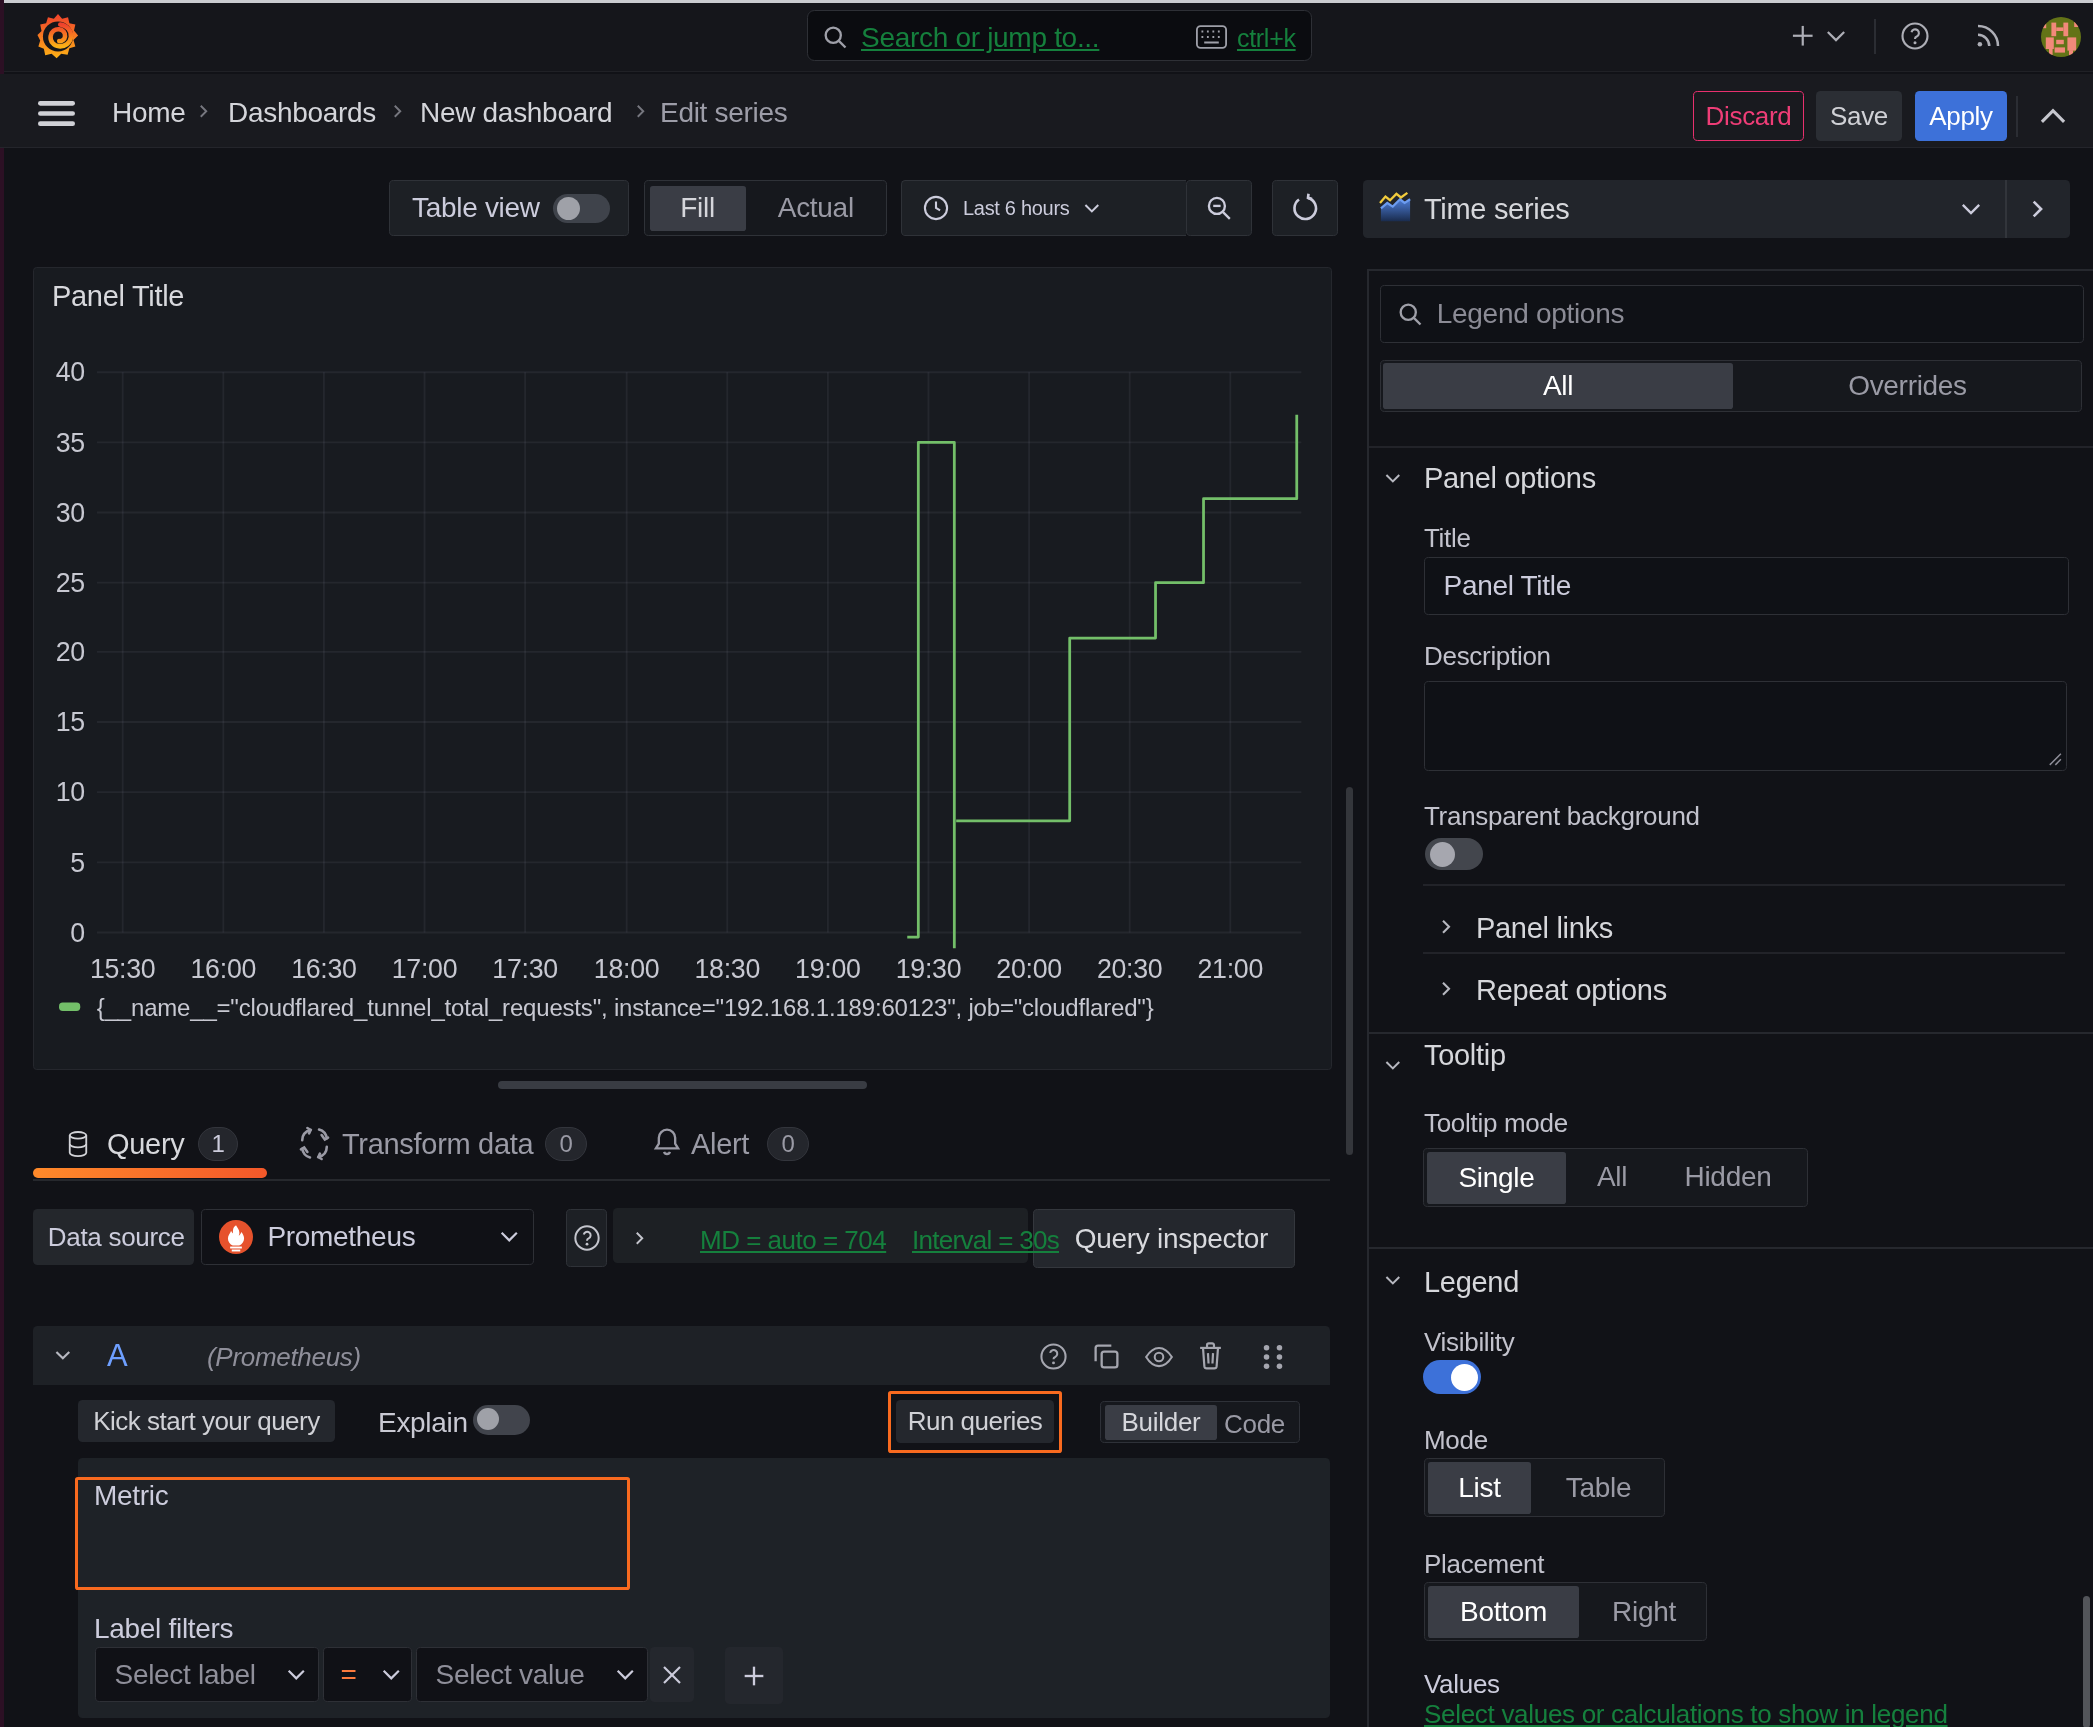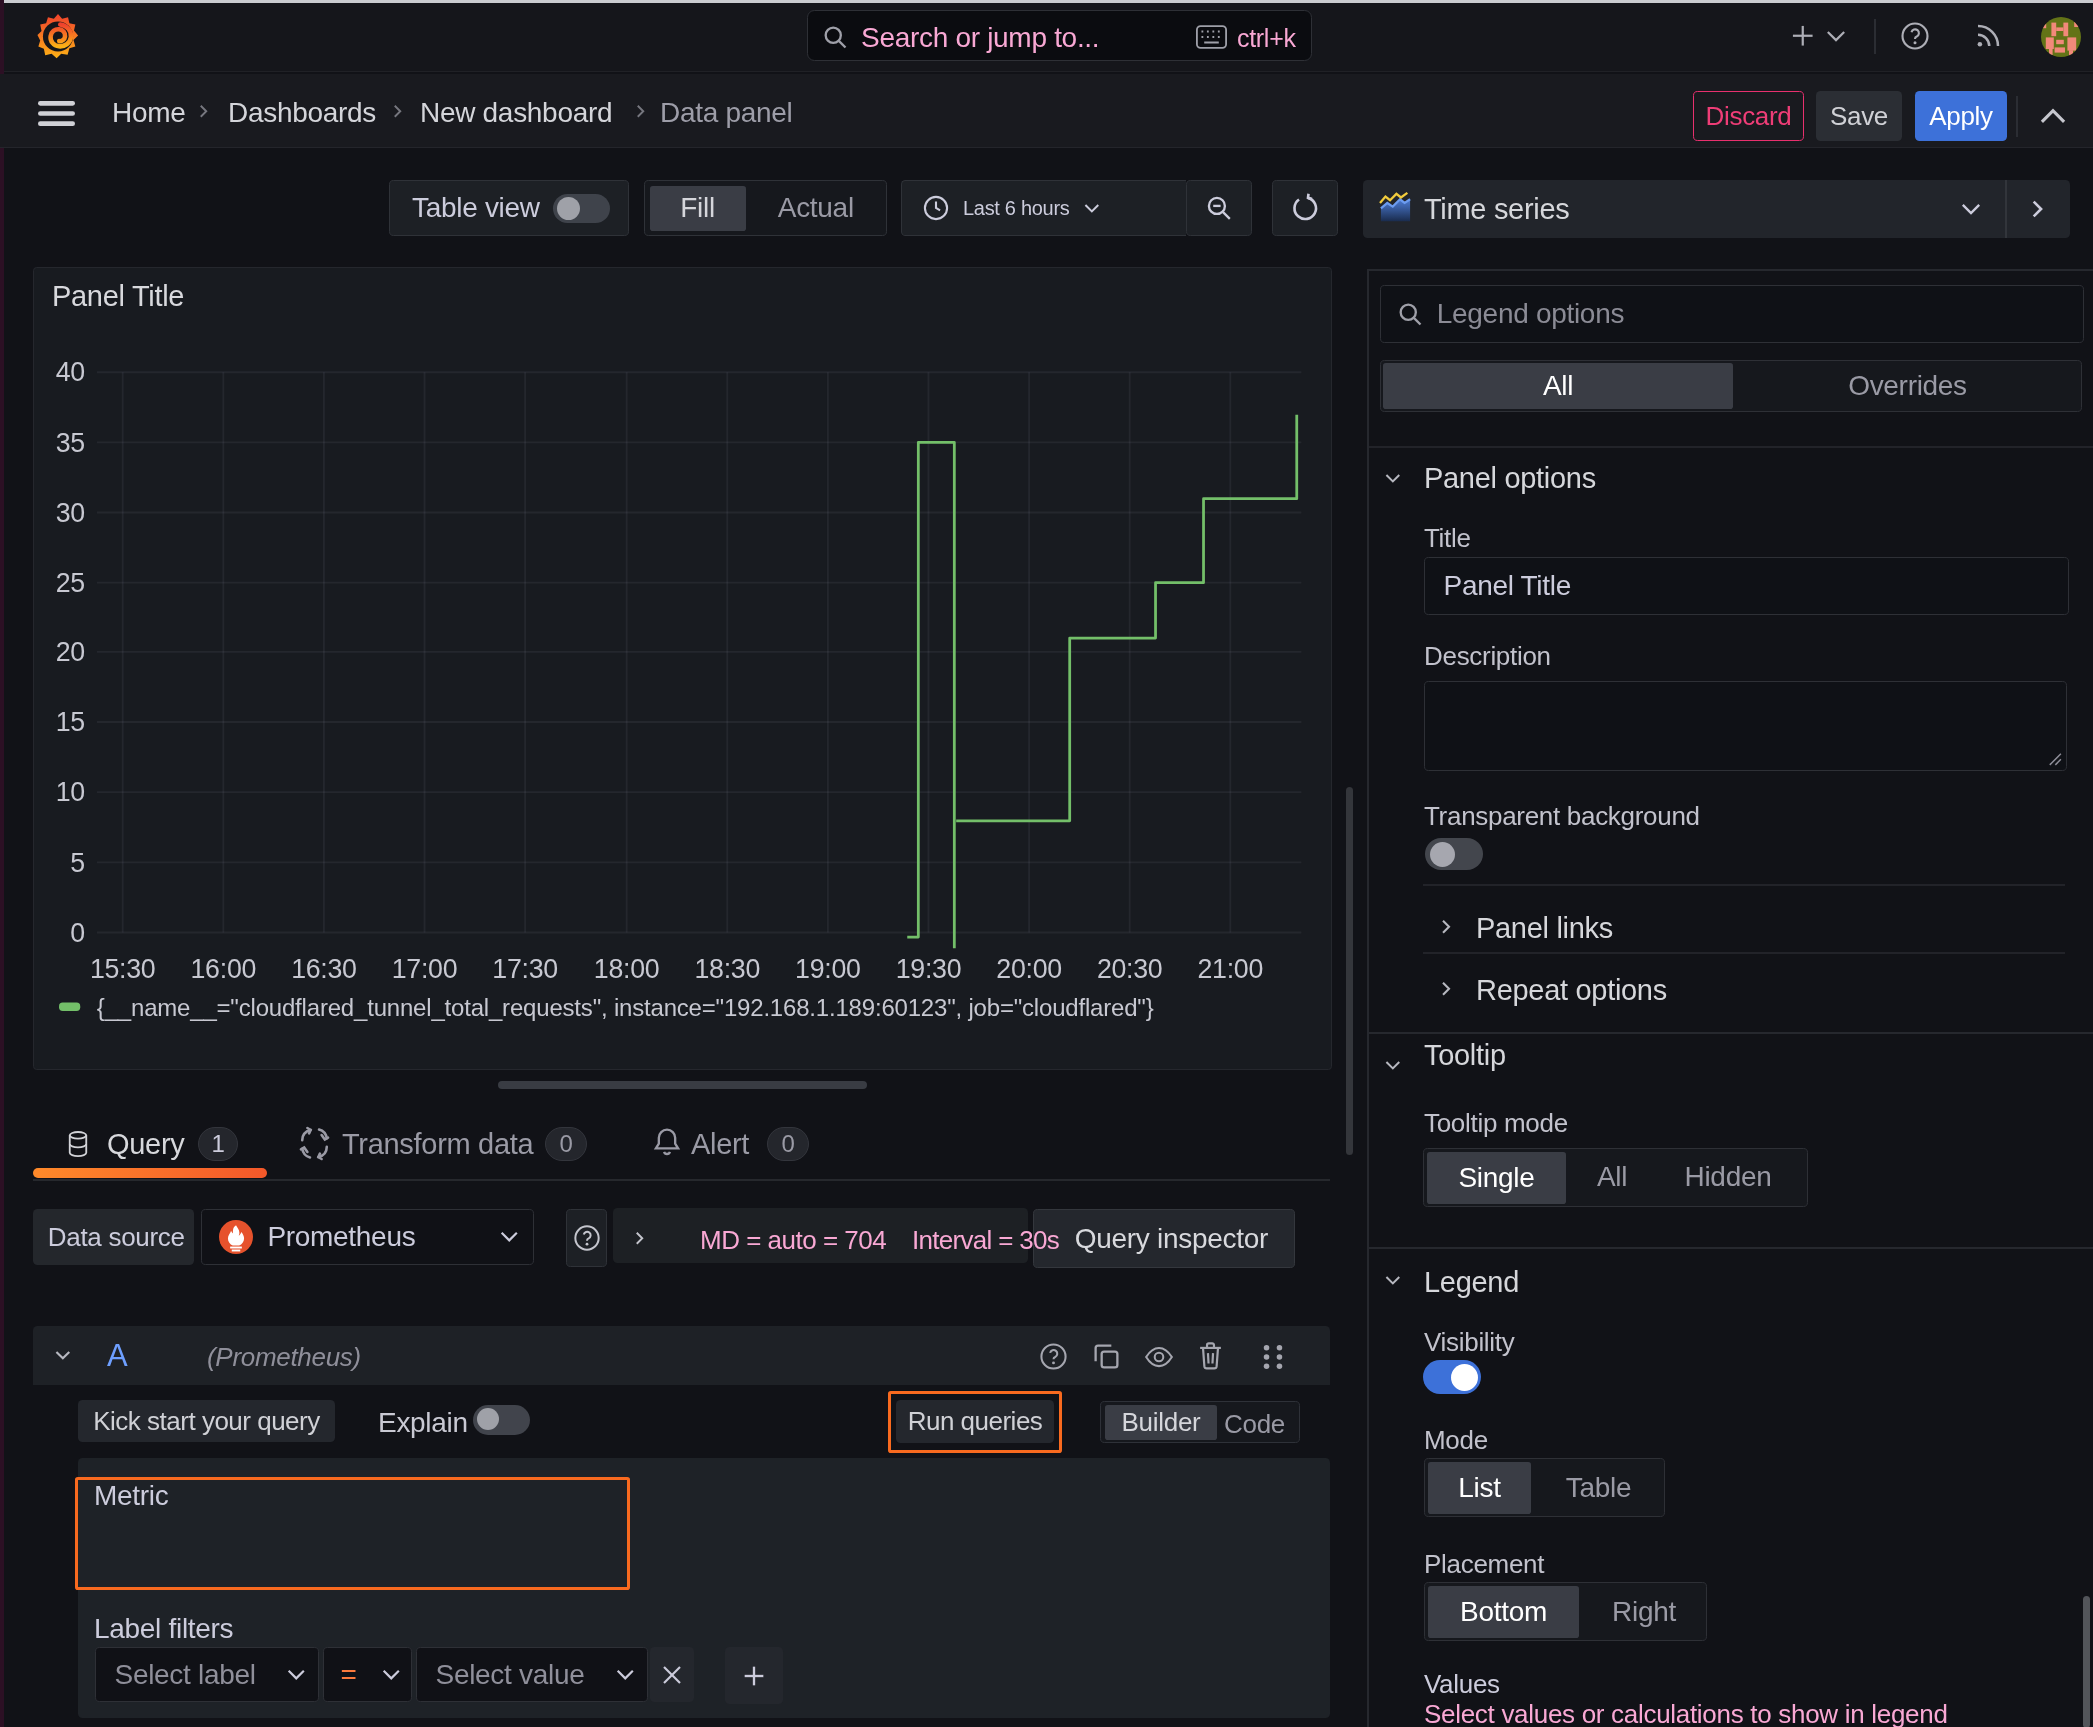--- a/index.html
+++ b/index.html
@@ -4,21 +4,21 @@
 <style>
 *{margin:0;padding:0;box-sizing:border-box;}
 body{background:#111217;font-family:"Liberation Sans",sans-serif;color:#ccccdc;letter-spacing:-0.3px;-webkit-font-smoothing:antialiased;}
 #app{position:relative;width:2093px;height:1728px;overflow:hidden;background:#111217;}
 .abs{position:absolute;white-space:nowrap;}
 .bar{position:absolute;left:0;right:0;background:#15161a;}
 .input{position:absolute;background:#0f1116;border:1.8px solid #2e3036;border-radius:4.6px;}
 .btn2{position:absolute;background:#24272d;border-radius:4.6px;display:flex;align-items:center;justify-content:center;color:#d0d1d6;white-space:nowrap;}
 .ctl{position:absolute;background:#1d2025;border:1.8px solid #2f3238;border-radius:4.6px;display:flex;align-items:center;}
 .seg{background:#3a3d45;border-radius:2.8px;display:flex;align-items:center;justify-content:center;color:#d5d6db;}
-.gray{color:#f9a8d4;}
+.gray{color:#15803d;text-decoration:underline;}
 .lbl{position:absolute;font-size:26px;color:#c2c2cc;}
 .sect{position:absolute;font-size:29px;font-weight:500;color:#d6d7db;}
 .div{position:absolute;height:1.8px;background:#222329;}
 .toggle{position:absolute;border-radius:18.5px;}
 .knob{position:absolute;top:3.7px;border-radius:50%;}
 svg{display:block;}
 .ic{position:absolute;}
 </style>
 </head>
 <body>
@@ -107,21 +107,21 @@
       <polyline points="4,3 12,11 4,19"></polyline>
     </svg>
 <div class="abs" style="left:228px;top:97px;font-size:28px;color:#d4d5da;">Dashboards</div>
 <svg class="ic" style="left:392px;top:103px;" width="11" height="16.6" viewBox="0 0 16 22" fill="none" stroke="#76777f" stroke-width="2.8">
       <polyline points="4,3 12,11 4,19"></polyline>
     </svg>
 <div class="abs" style="left:420px;top:97px;font-size:28px;color:#d4d5da;">New dashboard</div>
 <svg class="ic" style="left:635px;top:103px;" width="11" height="16.6" viewBox="0 0 16 22" fill="none" stroke="#76777f" stroke-width="2.8">
       <polyline points="4,3 12,11 4,19"></polyline>
     </svg>
-<div class="abs" style="left:660px;top:97px;font-size:28px;color:#9d9da8;">Data panel</div>
+<div class="abs" style="left:660px;top:97px;font-size:28px;color:#9d9da8;">Edit series</div>
 <div class="abs" style="left:1693px;top:91px;width:111px;height:50px;border:1.8px solid #e8306e;border-radius:4.6px;display:flex;align-items:center;justify-content:center;color:#ef3d77;font-size:26px;">Discard</div>
 <div class="btn2" style="left:1816px;top:91px;width:86px;height:50px;background:#2b2e34;font-size:26px;">Save</div>
 <div class="btn2" style="left:1915px;top:91px;width:92px;height:50px;background:#3d71d9;color:#fff;font-size:26px;">Apply</div>
 <div class="abs" style="left:2016px;top:96px;width:1.8px;height:41px;background:#2b2d33;"></div>
 <svg class="ic" style="left:2039px;top:107px;" width="28" height="18.5" viewBox="0 0 30 20" fill="none" stroke="#c6c7ce" stroke-width="3.4">
       <polyline points="3,16 15,4 27,16"></polyline>
     </svg>
 
 <div class="ctl" style="left:389px;top:180px;width:240px;height:56px;">
   <span style="font-size:28px;color:#ccccdc;margin-left:22px;">Table view</span>

